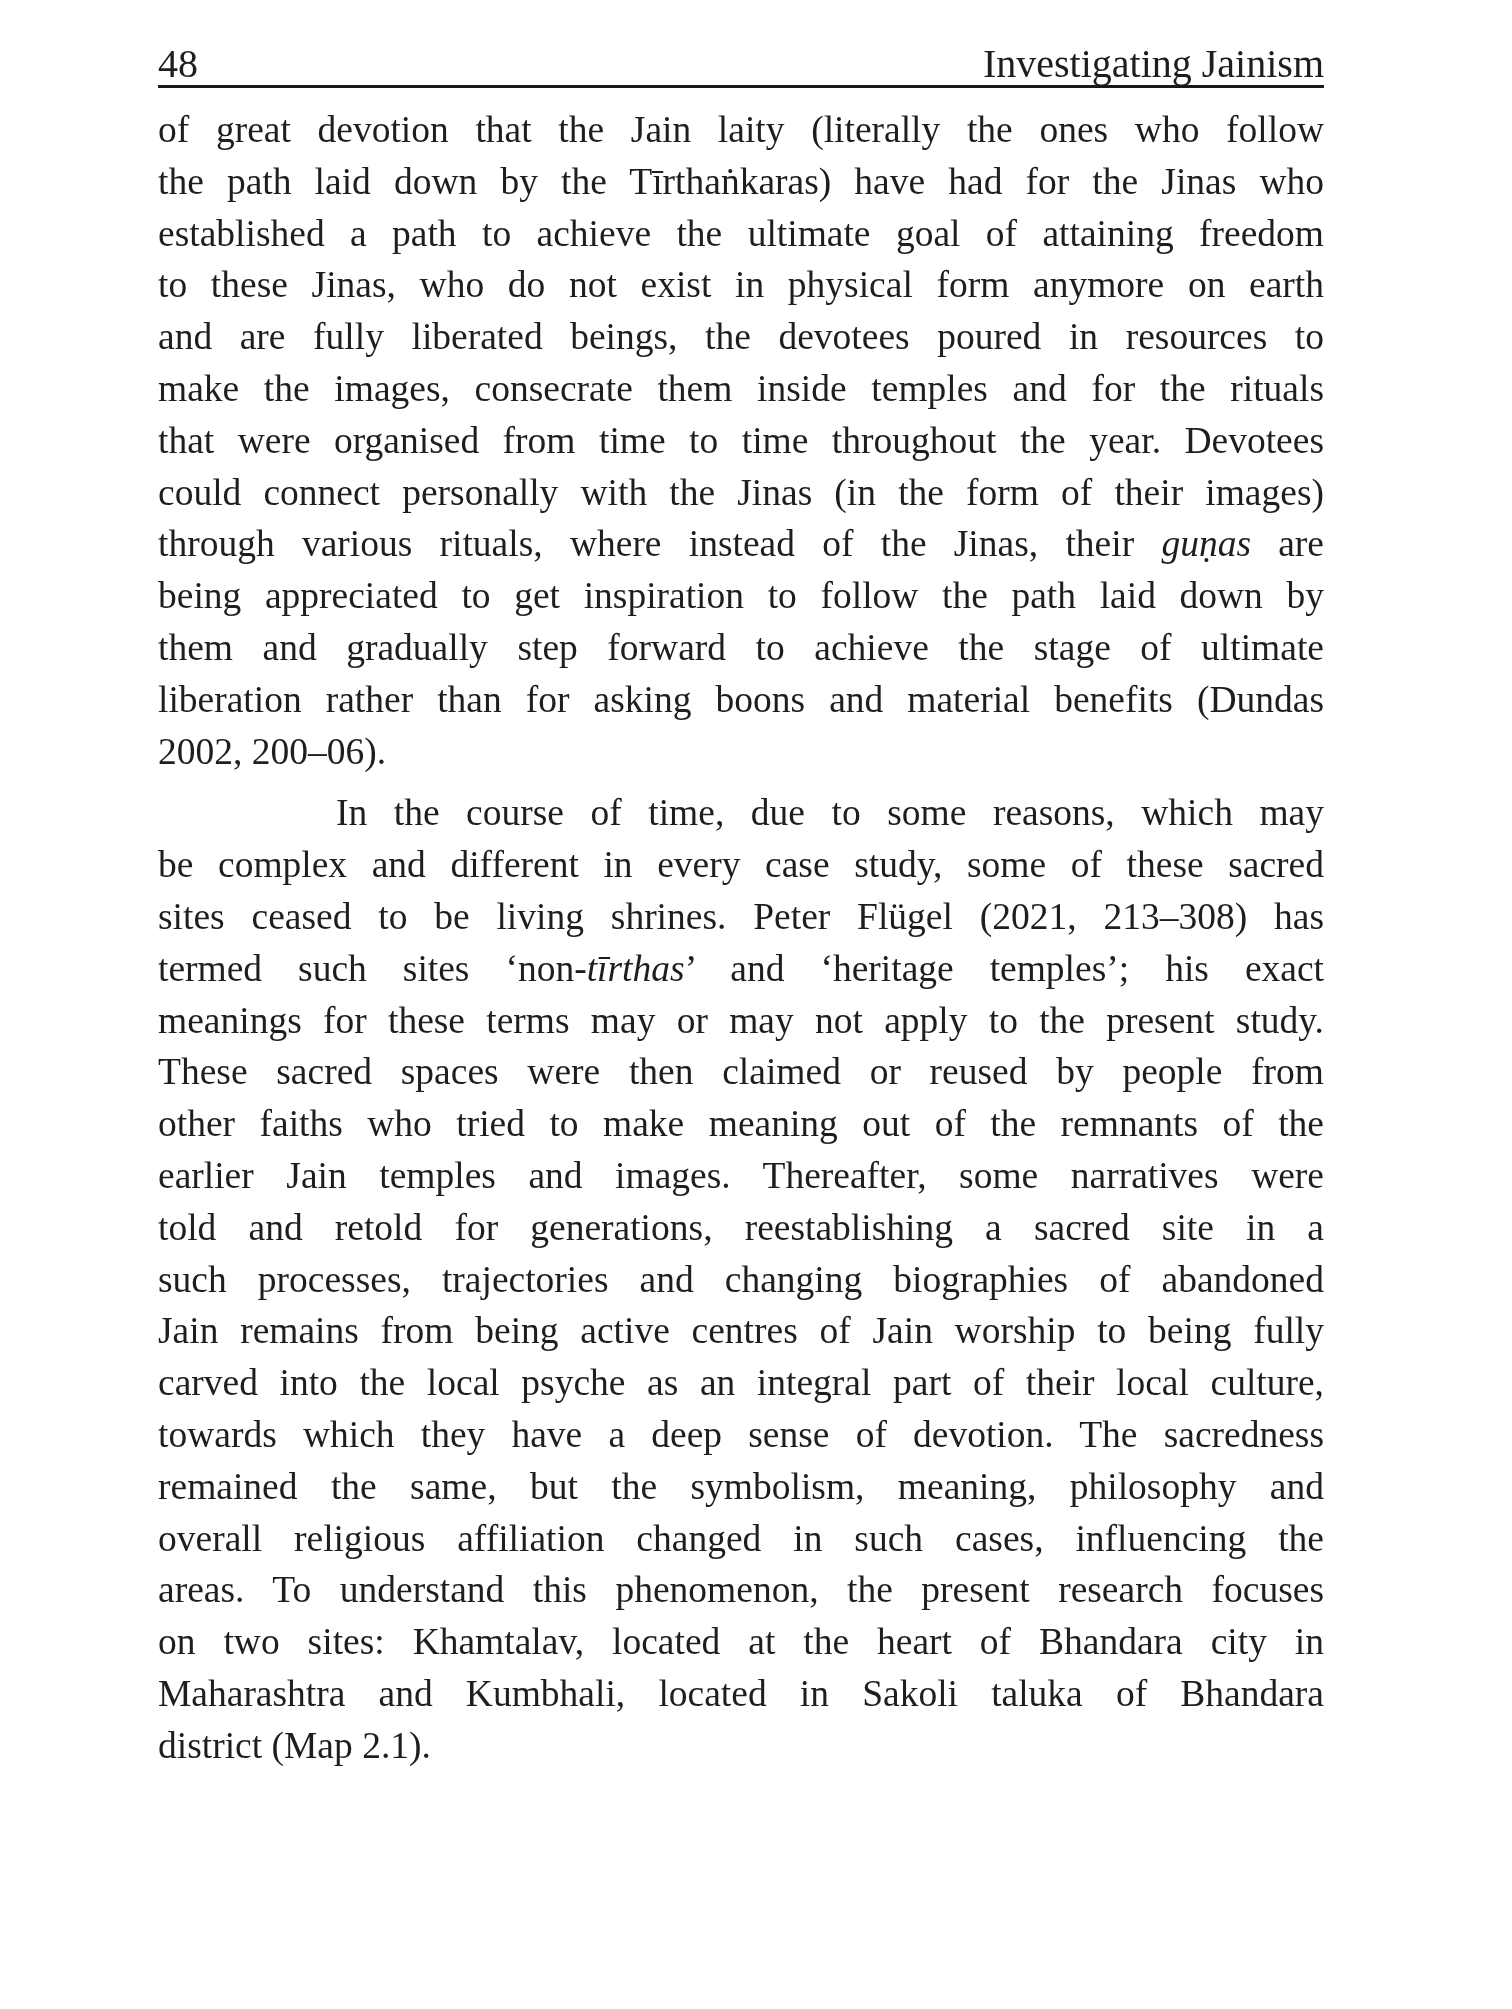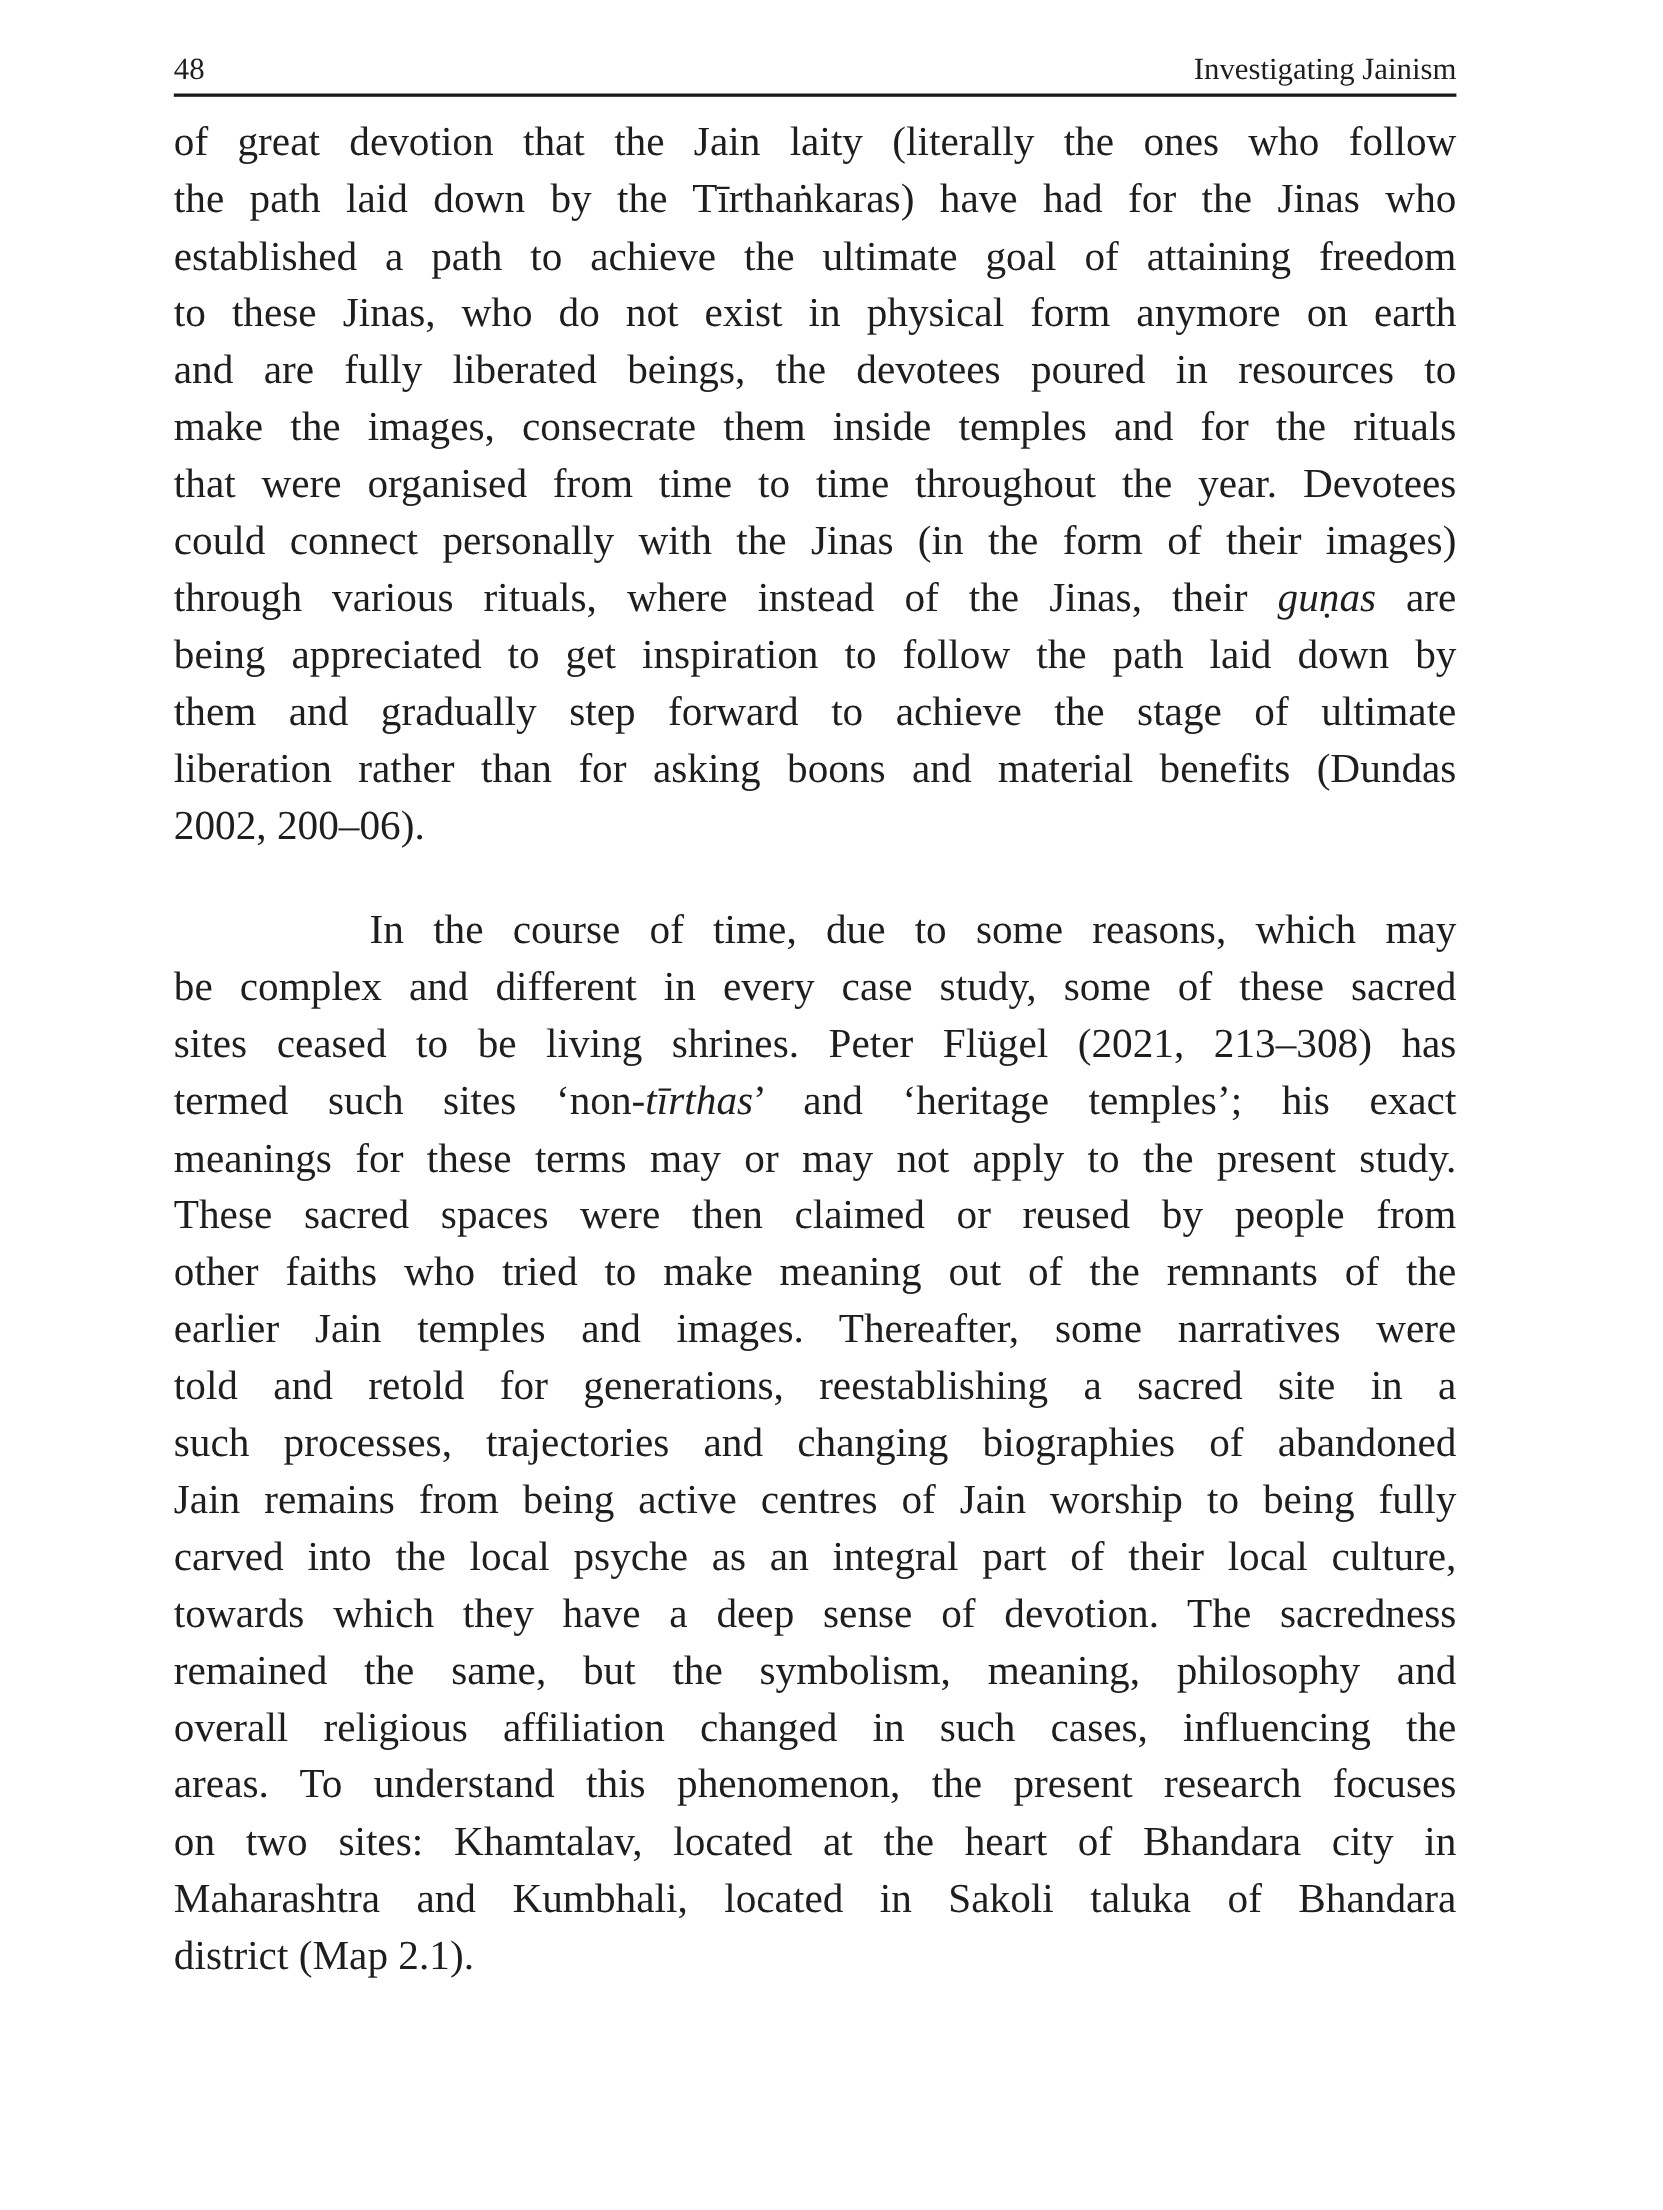--- a/index.html
+++ b/index.html
@@ -20,21 +20,21 @@
       left: 158px;
       top: 0;
       width: 1166px;
     }
     .running-head {
       position: absolute;
       left: 0;
       top: 44px;
       width: 1166px;
       height: 40px;
-      font-size: 28px;
+      font-size: 40px;
       line-height: 40px;
     }
     .running-head .page-number {
       position: absolute;
       left: 0;
       top: 0;
     }
     .running-head .book-title {
       position: absolute;
       right: 0;
@@ -62,21 +62,20 @@
       white-space: nowrap;
       height: 51.8px;
       text-align: justify;
       text-align-last: justify;
     }
     .line.last {
       text-align-last: left;
     }
     .line.indent {
       padding-left: 178px;
-      margin-top: 33px;
     }
     .para-gap {
       height: 10px;
     }
     em {
     }
   </style>
 </head>
 <body>
 

